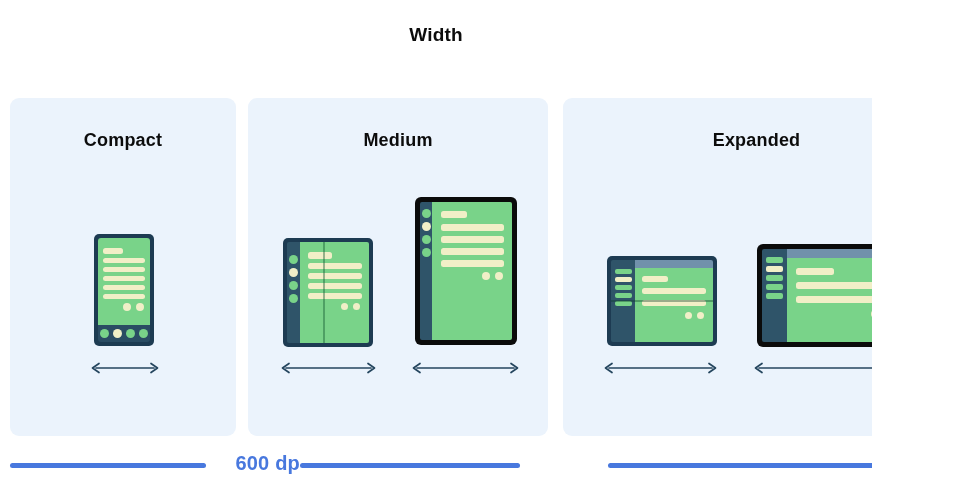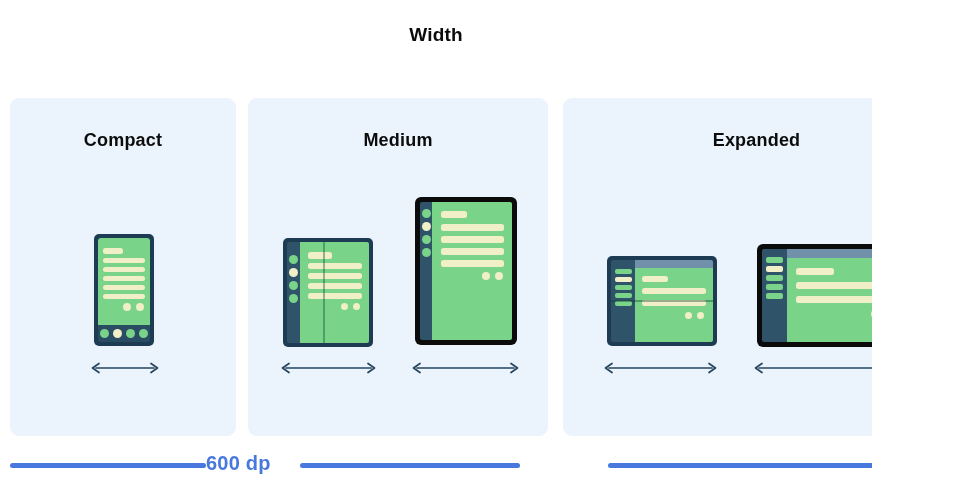--- a/index.html
+++ b/index.html
@@ -101,21 +101,21 @@
   .desktop .dot{width:8px;height:8px;}
   .desktop .dots{margin-top:1px;padding-right:1px;}
   
   .arrow{position:absolute;top:264px;height:12px;color:var(--arrow-navy,#24455e);}
   
   .ruler-seg{position:absolute;top:463px;height:5px;border-radius:3px;
              background:var(--ruler-blue,#4878de);}
   .seg1{left:10px;width:196px;}
   .seg2{left:300px;width:220px;}
   .seg3{left:608px;width:345px;}
-  .ruler-label{position:absolute;top:452px;text-align:left;
+  .ruler-label{position:absolute;top:452px;text-align:right;
     font-size:20px;font-weight:bold;color:var(--ruler-blue,#4878de);letter-spacing:.2px;}
   .lbl-600{left:206px;width:94px;}
   .lbl-840{left:520px;width:88px;}
 </style>
 </head>
 <body>
 
 <div class="canvas">
 
   <div class="hdr-title">Width</div>

